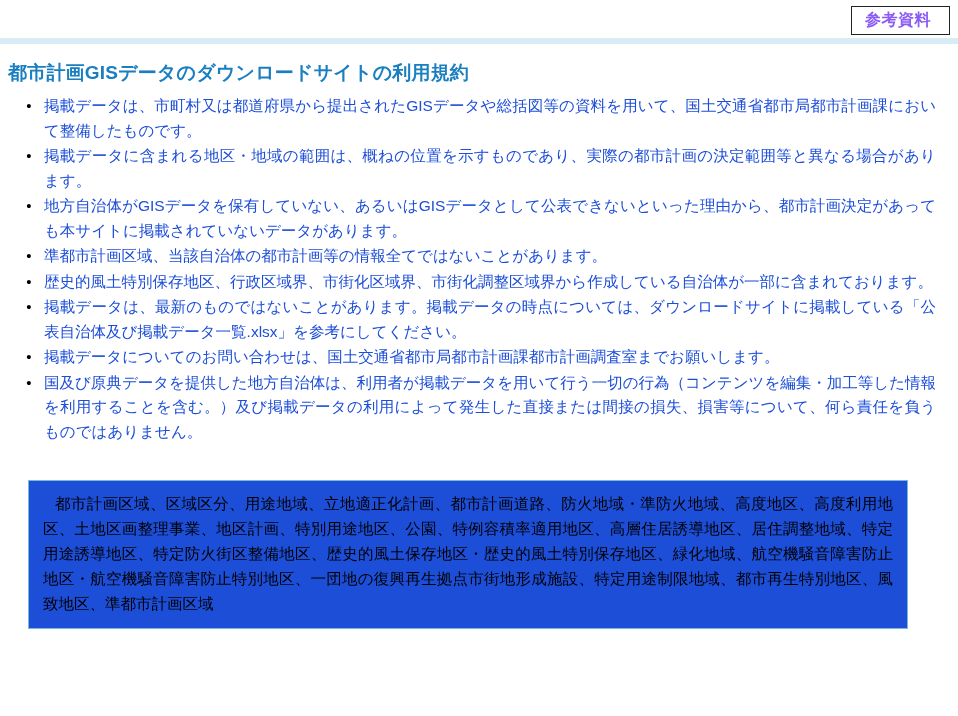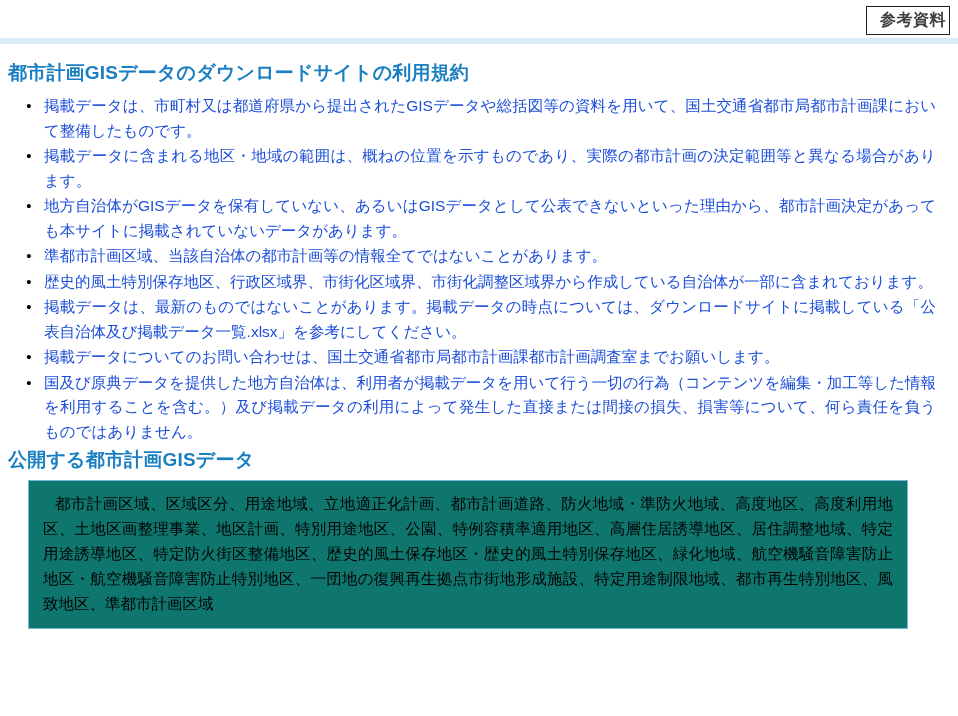--- a/index.html
+++ b/index.html
@@ -22,25 +22,25 @@
     height: 716px;
   }
 
   
   .ref-badge {
     position: absolute;
     top: 6px;
     right: 8px;
     border: 1px solid #222222;
     background: #ffffff;
-    padding: 4px 3px 5px 13px;
+    padding: 4px 18px 5px 13px;
     font-size: 16px;
     line-height: 1.1;
     font-weight: bold;
-    color: #404040;
+    color: #8b5cf6;
     letter-spacing: 0.5px;
   }
 
   
   .top-rule {
     position: absolute;
     top: 38px;
     left: 0;
     width: 958px;
     height: 6px;
@@ -91,21 +91,21 @@
   }
 
   
   .data-box {
     position: absolute;
     top: 480px;
     left: 28px;
     width: 880px;
     box-sizing: border-box;
     border: 1px solid #7ab8d9;
-    background: #0f766e;
+    background: #1d4ed8;
     padding: 10px 14px 12px 14px;
   }
   .data-box-text {
     font-size: 15.5px;
     line-height: 25px;
     color: #000000;
     text-indent: 12px;
     text-align: justify;
     text-justify: inter-character;
   }
@@ -159,21 +159,20 @@
     <div class="bullet-row">
       <span class="bullet-dot">•</span>
       <span class="bullet-text">掲載データについてのお問い合わせは、国土交通省都市局都市計画課都市計画調査室までお願いします。</span>
     </div>
     <div class="bullet-row">
       <span class="bullet-dot">•</span>
       <span class="bullet-text">国及び原典データを提供した地方自治体は、利用者が掲載データを用いて行う一切の行為（コンテンツを編集・加工等した情報を利用することを含む。）及び掲載データの利用によって発生した直接または間接の損失、損害等について、何ら責任を負うものではありません。</span>
     </div>
   </div>
 
-  <div class="section-title" id="title-data">公開する都市計画GISデータ</div>
 
   <div class="data-box">
     <div class="data-box-text">都市計画区域、区域区分、用途地域、立地適正化計画、都市計画道路、防火地域・準防火地域、高度地区、高度利用地区、土地区画整理事業、地区計画、特別用途地区、公園、特例容積率適用地区、高層住居誘導地区、居住調整地域、特定用途誘導地区、特定防火街区整備地区、歴史的風土保存地区・歴史的風土特別保存地区、緑化地域、航空機騒音障害防止地区・航空機騒音障害防止特別地区、一団地の復興再生拠点市街地形成施設、特定用途制限地域、都市再生特別地区、風致地区、準都市計画区域</div>
   </div>
 
   <div class="footer-space"></div>
 
 </div>
 
 </body></html>

